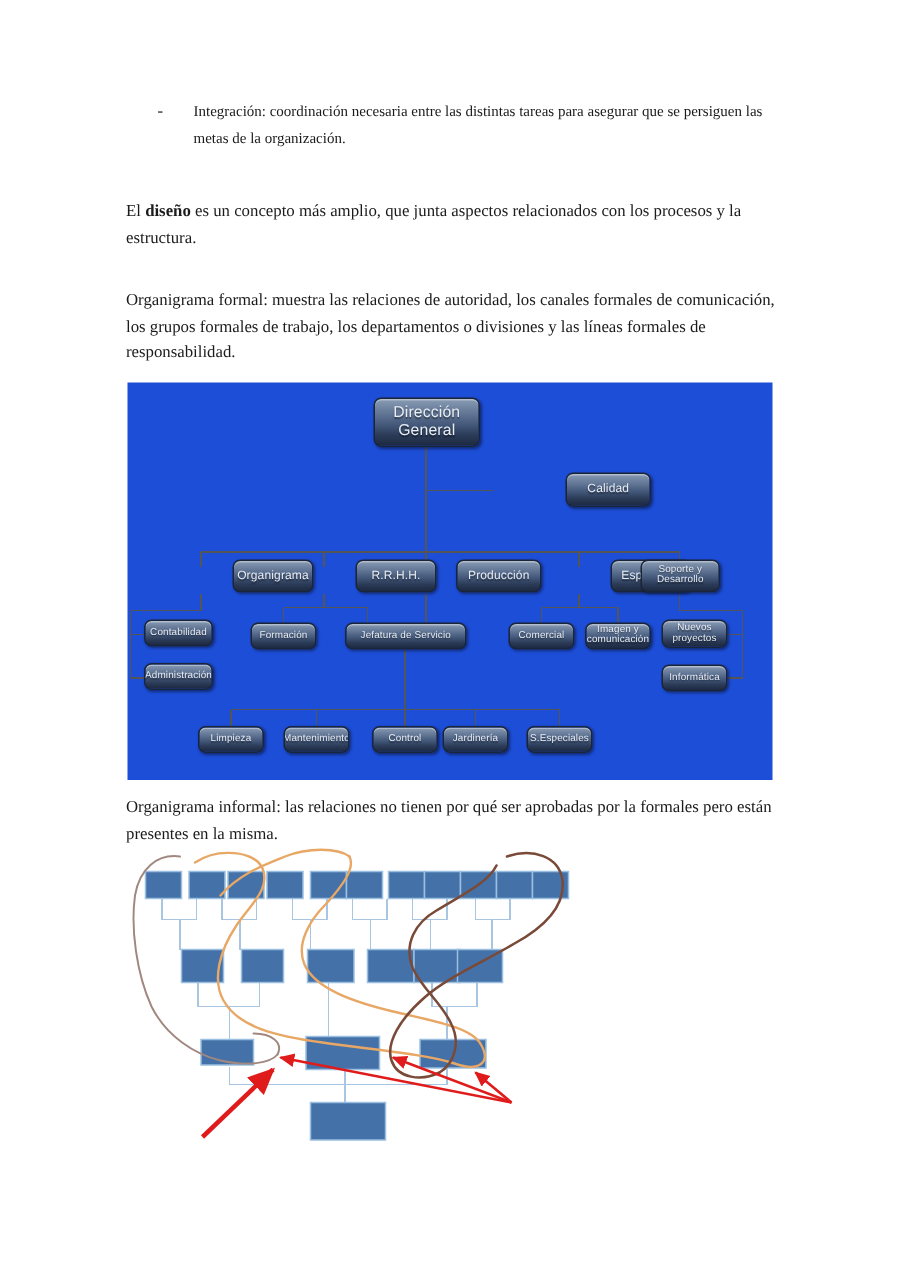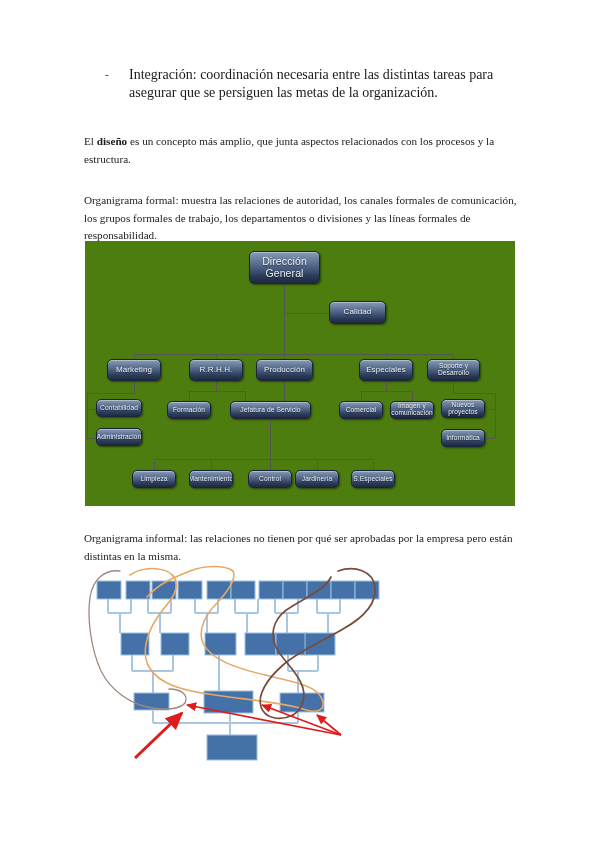--- a/index.html
+++ b/index.html
@@ -13,49 +13,49 @@
   
   .para{
     position:absolute;
     font-size:11.2px;
     line-height:17.5px;
     color:#1b1b1b;
     text-align:left;
   }
   .bullet-row{position:absolute;display:flex;}
   .bullet-dash{width:24px;flex:none;font-size:11.2px;line-height:17.5px;}
-  .bullet-text{font-size:14px;line-height:17.5px;width:400px;}
+  .bullet-text{font-size:10px;line-height:17.5px;width:400px;}
   b.b{font-weight:bold;}
 
   
   .orgchart{
     position:absolute;
-    left:85px;top:241px;width:430px;height:265px;
-    background:#4d7c0f;
+    left:85px;top:255px;width:430px;height:265px;
+    background:#1d4ed8;
   }
   .orgchart svg{position:absolute;left:0;top:0;}
   .node{
     position:absolute;
     box-sizing:border-box;
     border-radius:5px;
     background:linear-gradient(180deg,#8a9cb4 0%,#7286a3 18%,#44597b 55%,#2b3b57 78%,#1d2942 100%);
     border:1px solid #1b2539;
     box-shadow:1px 1px 2px rgba(0,0,0,.45), inset 0 1px 0 rgba(255,255,255,.35);
     color:#e9edf4;
     display:flex;align-items:center;justify-content:center;
     text-align:center;
     font-family:"Liberation Sans", sans-serif;
     letter-spacing:.1px;
     text-shadow:0 1px 1px rgba(0,0,0,.5);
     line-height:1.05;
     overflow:hidden;
     z-index:3;
   }
   .node.big{font-size:10.5px;}
-  .node.mid{font-size:8px;}
+  .node.mid{font-size:8px;margin-left:48px;}
   .node.sm{font-size:6.6px;}
 
   
   .informal{
     position:absolute;
     left:85px;top:563px;width:330px;height:215px;
   }
   .informal svg{position:absolute;left:0;top:0;}
 </style>
 </head>
@@ -122,21 +122,21 @@
         <line x1="368" y1="152" x2="410" y2="152"></line>
         <line x1="410" y1="152" x2="410" y2="197"></line>
         <line x1="410" y1="168" x2="400" y2="168"></line>
         <line x1="410" y1="197" x2="400" y2="197"></line>
       </g>
     </svg>
 
     <div class="node big" style="left:164px;top:10px;width:71px;height:33px;">Dirección General</div>
     <div class="node mid" style="left:244px;top:60px;width:57px;height:23px;">Calidad</div>
 
-    <div class="node mid" style="left:22px;top:118px;width:54px;height:22px;">Marketing</div>
+    <div class="node mid" style="left:22px;top:118px;width:54px;height:22px;">Organigrama</div>
     <div class="node mid" style="left:104px;top:118px;width:54px;height:22px;text-align:right;">R.R.H.H.</div>
     <div class="node mid" style="left:171px;top:118px;width:57px;height:22px;">Producción</div>
     <div class="node mid" style="left:274px;top:118px;width:54px;height:22px;">Especiales</div>
     <div class="node sm" style="left:342px;top:118px;width:53px;height:22px;">Soporte y Desarrollo</div>
 
     <div class="node sm" style="left:11px;top:158px;width:46px;height:18px;">Contabilidad</div>
     <div class="node sm" style="left:11px;top:187px;width:46px;height:18px;">Administración</div>
     <div class="node sm" style="left:82px;top:160px;width:44px;height:18px;">Formación</div>
     <div class="node sm" style="left:145px;top:160px;width:81px;height:18px;">Jefatura de Servicio</div>
     <div class="node sm" style="left:254px;top:160px;width:44px;height:18px;">Comercial</div>
@@ -145,21 +145,21 @@
     <div class="node sm" style="left:356px;top:188px;width:44px;height:18px;">Informática</div>
 
     <div class="node sm" style="left:47px;top:229px;width:44px;height:18px;">Limpieza</div>
     <div class="node sm" style="left:104px;top:229px;width:44px;height:18px;">Mantenimiento</div>
     <div class="node sm" style="left:163px;top:229px;width:44px;height:18px;">Control</div>
     <div class="node sm" style="left:210px;top:229px;width:44px;height:18px;">Jardinería</div>
     <div class="node sm" style="left:266px;top:229px;width:44px;height:18px;">S.Especiales</div>
   </div>
 
   <div class="para" style="left:84px;top:530px;width:434px;">
-    <span>Organigrama informal: las relaciones no tienen por qué ser aprobadas por la empresa pero están distintas en la misma.</span>
+    <span>Organigrama informal: las relaciones no tienen por qué ser aprobadas por la formales pero están presentes en la misma.</span>
   </div>
 
   <div class="informal">
     <svg width="330" height="215" viewBox="0 0 330 215">
 
       <g stroke="#a8c6e2" stroke-width="1.2" fill="none" shape-rendering="crispEdges">
 
         <line x1="23" y1="36" x2="23" y2="50"></line>
         <line x1="46" y1="36" x2="46" y2="50"></line>
         <line x1="23" y1="50" x2="46" y2="50"></line>

